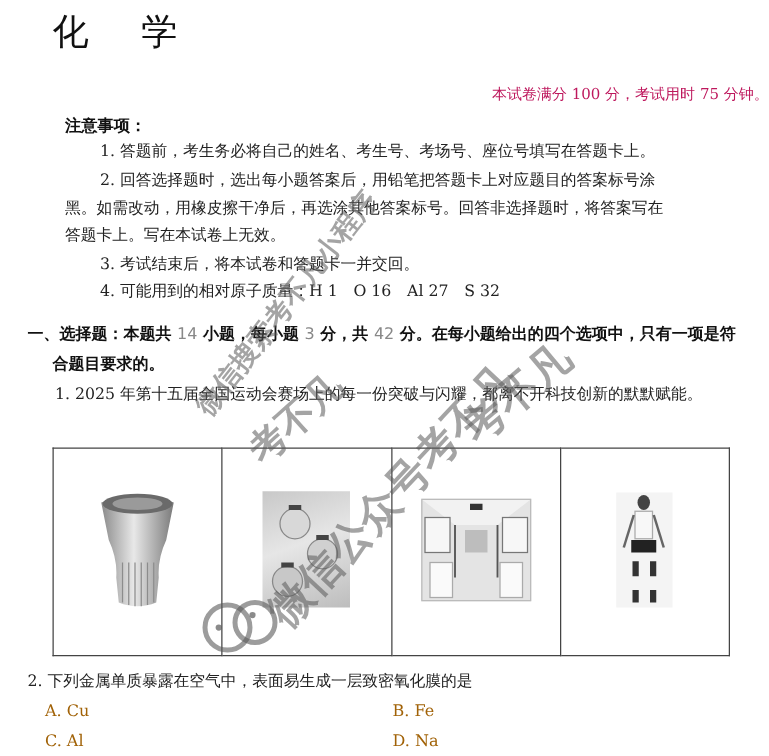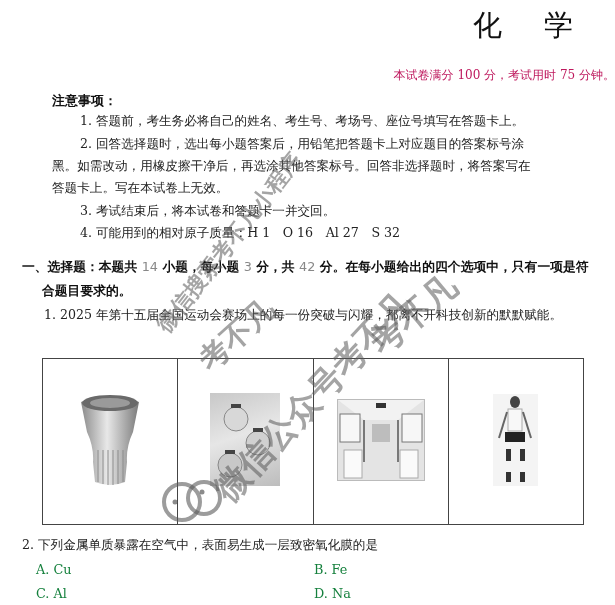--- a/index.html
+++ b/index.html
@@ -11,21 +11,21 @@
       width: 615px;
       height: 605px;
       position: relative;
       overflow: hidden;
       font-family: "DejaVu Serif", "Liberation Serif", serif;
       color: #1a1a1a;
     }
     .page { position: absolute; left: 0; top: 0; width: 615px; height: 605px; }
     .title {
       position: absolute; top: 6px; left: 0; width: 615px;
-      text-align: right; font-family: "DejaVu Sans", sans-serif;
+      text-align: left; font-family: "DejaVu Sans", sans-serif;
       font-size: 29px; letter-spacing: 42px; text-indent: 42px;
       color: #111; font-weight: normal;
     }
     .subtitle {
       position: absolute; top: 67px; left: 0; width: 615px;
       text-align: right; font-size: 12px; color: #be185d;
     }
     .notice-head {
       position: absolute; top: 92px; left: 52px;
       font-family: "DejaVu Sans", sans-serif; font-weight: bold; font-size: 13px; color: #111;
@@ -49,21 +49,21 @@
     table.items tr.imgrow td { height: 118px; }
     table.items tr.caprow td {
       height: 47px; font-size: 11.5px; color: #333; line-height: 20px;
     }
     .pic { display: inline-block; position: relative; }
     .pic-a { width: 62px; height: 95px; }
     .pic-b { width: 70px; height: 93px; background: linear-gradient(160deg,#c8c8c8 0%,#e6e6e6 45%,#bdbdbd 100%); }
     .pic-c { width: 86px; height: 80px; background: #d9d9d9; border: 1px solid #bbb; }
     .pic-d { width: 45px; height: 92px; background: #f4f4f4; }
 
-    .opt { position: absolute; font-size: 12.8px; color: #15803d; }
+    .opt { position: absolute; font-size: 12.8px; color: #a16207; }
 
     .wm {
       position: absolute; font-family: "DejaVu Sans", sans-serif; font-weight: bold;
       color: rgba(90,90,90,0.55); white-space: nowrap; transform-origin: left top;
       pointer-events: none;
     }
   </style>
 </head>
 <body>
 

